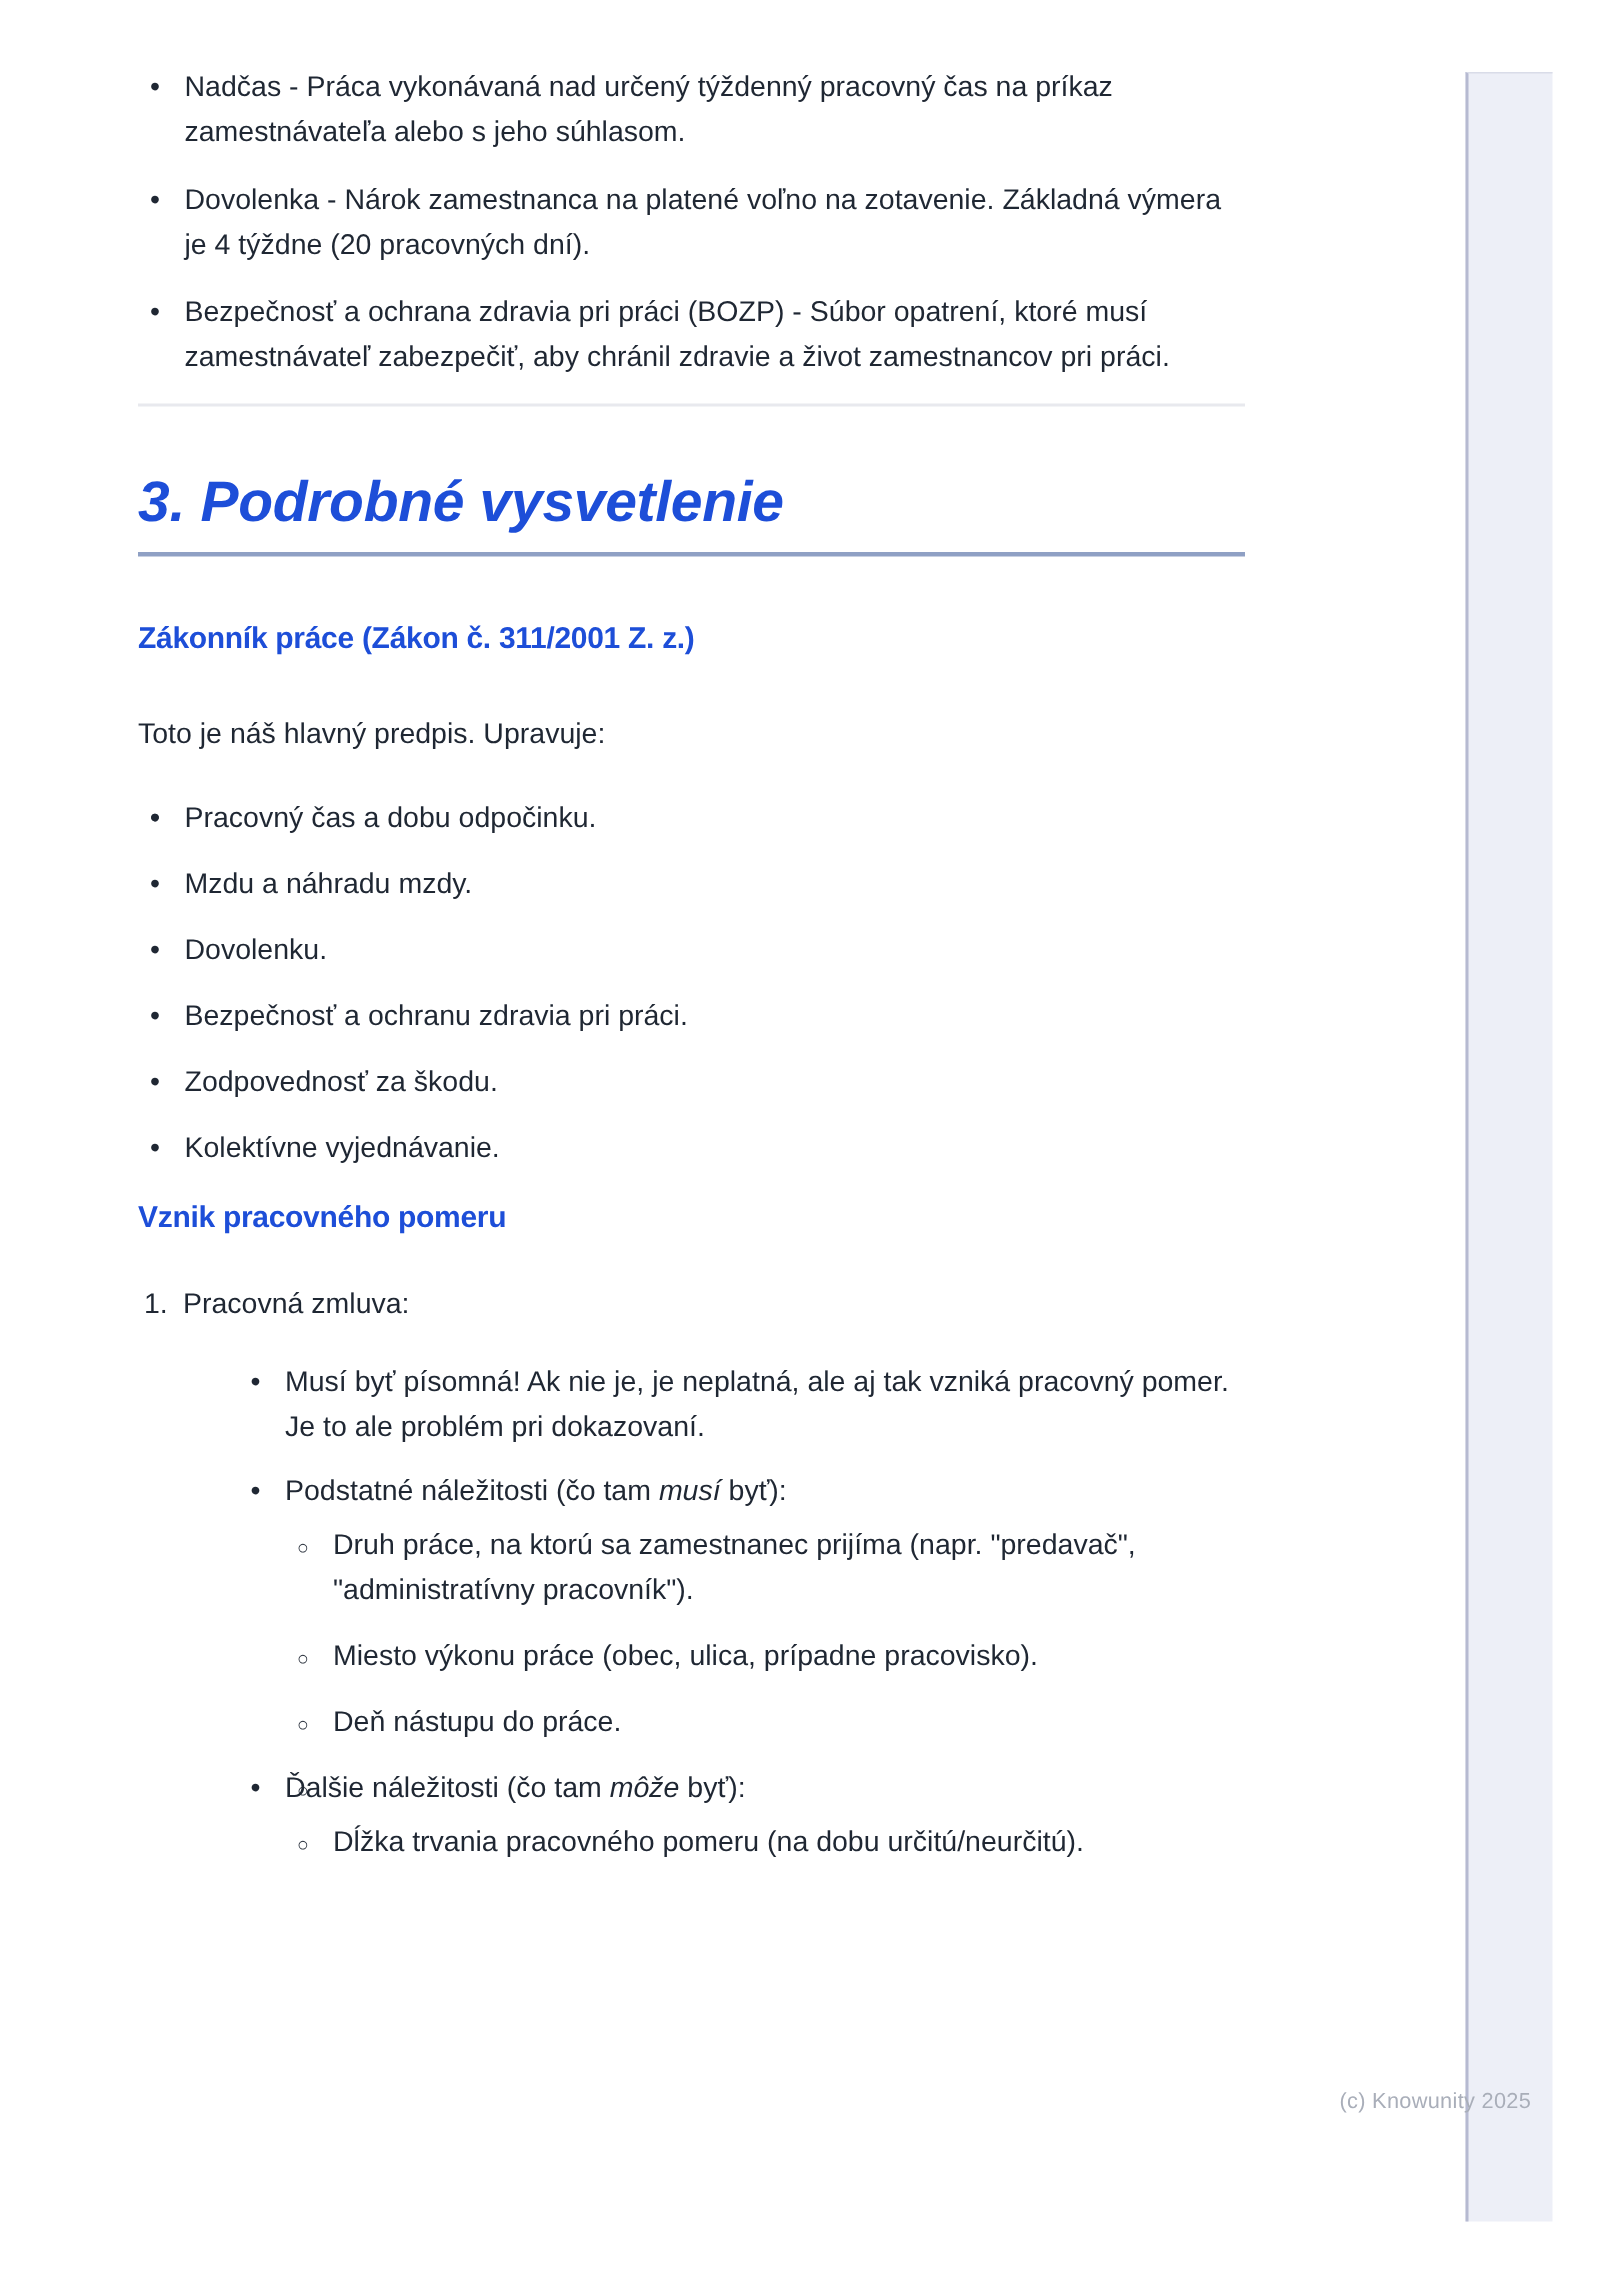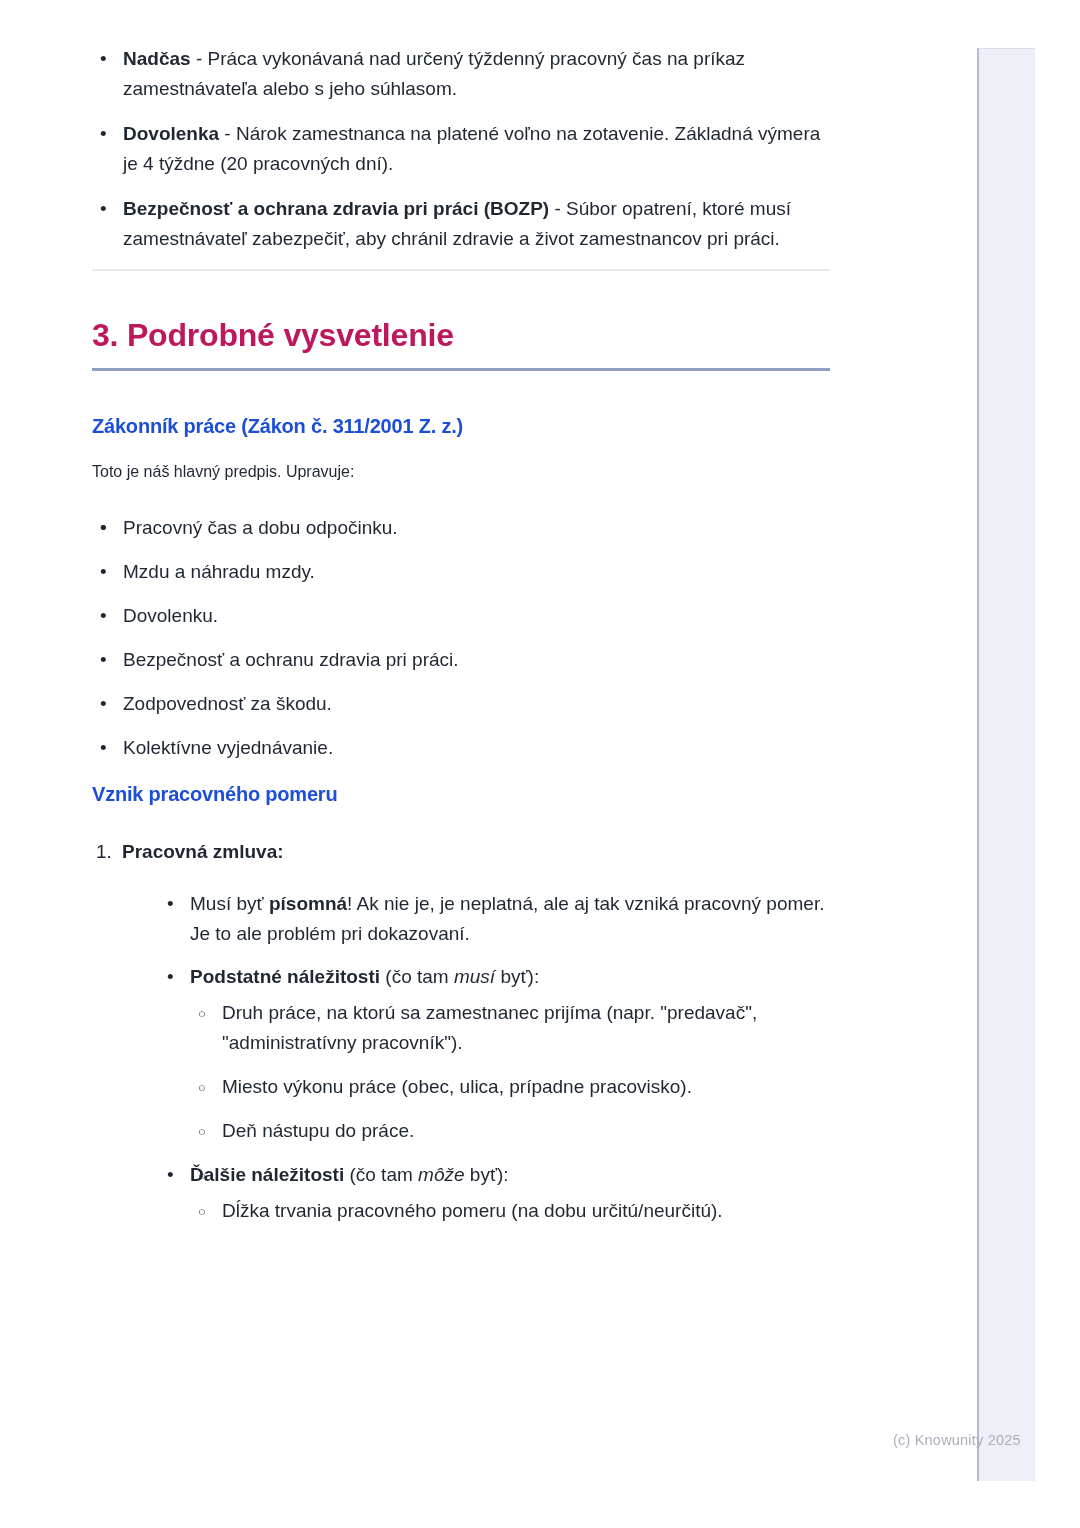--- a/index.html
+++ b/index.html
@@ -10,50 +10,50 @@
     color:#1f2733;
   }
   .strip{
     position:absolute;left:977px;top:48px;width:56px;height:1432px;
     background:#edeff7;
     border-left:2px solid #b6bad1;
     border-top:1px solid #d9dce8;
     z-index:1;
   }
   .watermark{
-    position:absolute;left:893px;top:1432px;z-index:2;
+    position:absolute;left:893px;top:1393px;z-index:2;
     font-size:14.5px;color:#a9aeb9;letter-spacing:.2px;white-space:nowrap;
   }
   .content{
     position:absolute;left:92px;top:0;width:738px;z-index:3;
   }
   ul,ol{margin:0;padding:0;list-style:none;}
   li{position:relative;font-size:19px;line-height:30px;}
-  .b{font-weight:700;}
+  .b{font-weight:400;}
   .i{font-style:italic;}
 
   
   .toplist{padding-top:44px;}
   .toplist>li{padding-left:31px;margin-bottom:15px;}
   .marker-dot{position:absolute;left:8px;top:0;font-size:19px;}
 
   hr.light{border:none;border-top:2px solid #e8e9ee;margin:14px 0 0 0;}
 
   h1{
-    margin:44px 0 0 0;font-size:32px;line-height:40px;font-weight:700;
-    color:#be185d;letter-spacing:-.2px;
+    margin:44px 0 0 0;font-size:38px;line-height:40px;font-weight:700;
+    color:#1d4ed8;letter-spacing:-.2px;font-style:italic;
   }
   .h1rule{height:3px;background:#8fa0c4;margin-top:13px;}
 
   h2{
     margin:0;font-size:20px;line-height:34px;font-weight:700;
     color:#1d4ed8;letter-spacing:-.2px;
   }
   #zakonnik-title{margin-top:38px;}
-  #zakonnik-intro{font-size:16px;line-height:30px;margin:14px 0 0 0;}
+  #zakonnik-intro{font-size:19px;line-height:30px;margin:32px 0 0 0;}
   .plainlist{margin-top:26px;}
   .plainlist>li{padding-left:31px;margin-bottom:14px;}
   #vznik-title{margin-top:10px;}
 
   .numlist{margin-top:26px;}
   .numlist>li{padding-left:30px;}
   .marker-num{position:absolute;left:4px;top:0;font-size:19px;}
 
   .lv2{margin-top:22px;padding-left:37px;}
   .lv2>li{padding-left:31px;margin-bottom:13px;}

